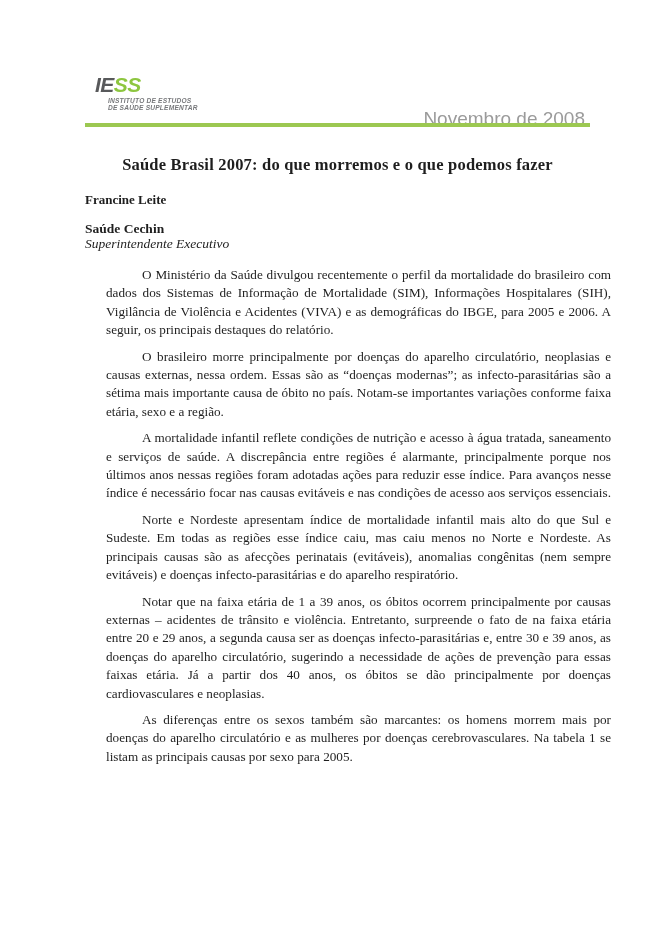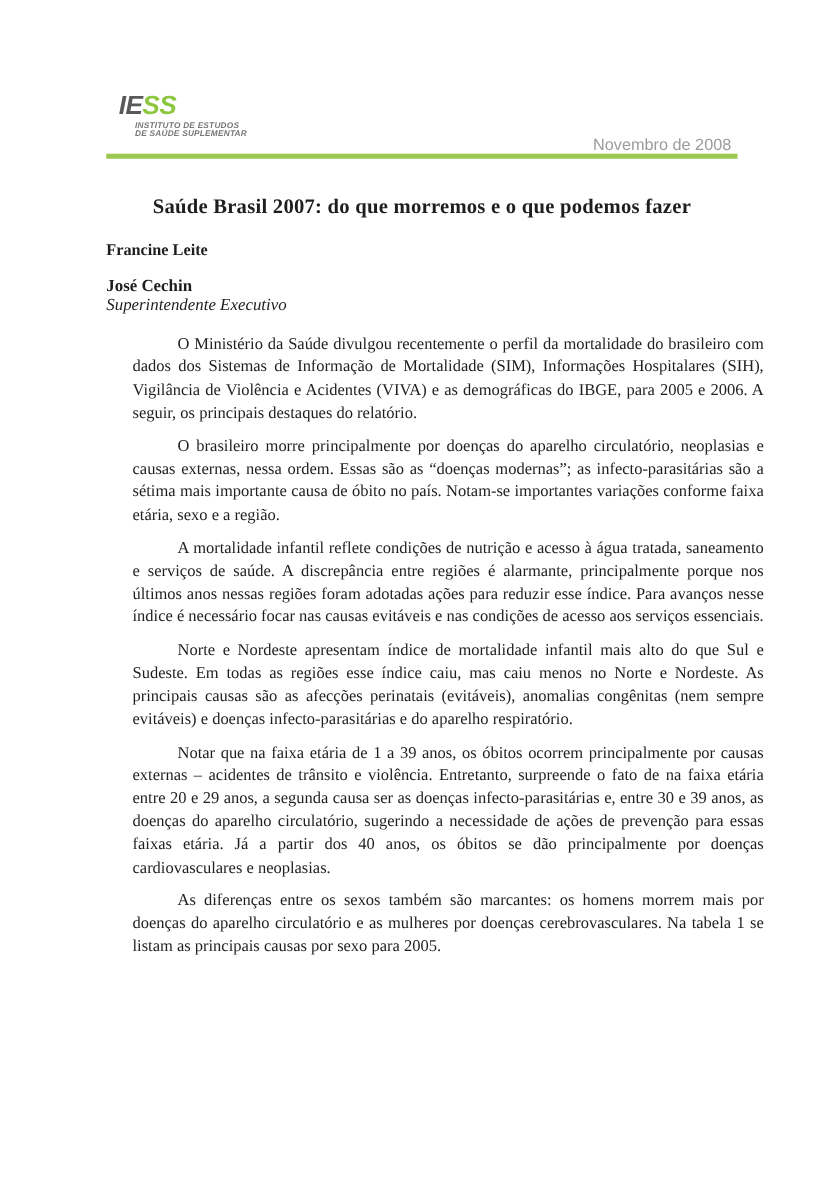--- a/index.html
+++ b/index.html
@@ -17,21 +17,21 @@
   .logo-ie{color:var(--logo-gray,#58595b);}
   .logo-ss{color:var(--logo-green,#8dc63f);}
   .logo-sub{
     margin:4px 0 0 13px;
     font-family:"Liberation Sans",sans-serif;font-weight:bold;font-style:italic;
     font-size:6.6px;line-height:6.6px;color:#76777a;letter-spacing:0.2px;
     white-space:nowrap;
   }
   .date{
     position:absolute;top:108px;right:82px;
-    font-family:"Liberation Sans",sans-serif;font-size:13px;
+    font-family:"Liberation Sans",sans-serif;font-size:19px;
     color:var(--date-gray,#9b9b9b);
   }
   .rule{position:absolute;left:85px;width:505px;background:var(--brand-green,#9cc851);}
   .rule-header{top:123px;height:4px;}
   .rule-footer{top:826px;height:2px;}
   
   .title{
     position:absolute;top:155px;left:85px;width:505px;margin:0;
     text-align:center;font-size:16.5px;font-weight:bold;letter-spacing:0.2px;
   }
@@ -74,21 +74,21 @@
 
   <div class="date">Novembro de 2008</div>
 
   <div class="rule rule-header"></div>
 
   <h1 class="title">Saúde Brasil 2007: do que morremos e o que podemos fazer</h1>
 
   <div class="author">Francine Leite</div>
 
   <div class="signatory">
-    <div class="sig-name">José Cechin</div>
+    <div class="sig-name">Saúde Cechin</div>
     <div class="sig-role">Superintendente Executivo</div>
   </div>
 
   <div class="body">
     <p>O Ministério da Saúde divulgou recentemente o perfil da mortalidade do brasileiro com dados dos Sistemas de Informação de Mortalidade (SIM), Informações Hospitalares (SIH), Vigilância de Violência e Acidentes (VIVA) e as demográficas do IBGE, para 2005 e 2006. A seguir, os principais destaques do relatório.</p>
     <p>O brasileiro morre principalmente por doenças do aparelho circulatório, neoplasias e causas externas, nessa ordem. Essas são as “doenças modernas”; as infecto-parasitárias são a sétima mais importante causa de óbito no país. Notam-se importantes variações conforme faixa etária, sexo e a região.</p>
     <p>A mortalidade infantil reflete condições de nutrição e acesso à água tratada, saneamento e serviços de saúde. A discrepância entre regiões é alarmante, principalmente porque nos últimos anos nessas regiões foram adotadas ações para reduzir esse índice. Para avanços nesse índice é necessário focar nas causas evitáveis e nas condições de acesso aos serviços essenciais.</p>
     <p>Norte e Nordeste apresentam índice de mortalidade infantil mais alto do que Sul e Sudeste. Em todas as regiões esse índice caiu, mas caiu menos no Norte e Nordeste. As principais causas são as afecções perinatais (evitáveis), anomalias congênitas (nem sempre evitáveis) e doenças infecto-parasitárias e do aparelho respiratório.</p>
     <p>Notar que na faixa etária de 1 a 39 anos, os óbitos ocorrem principalmente por causas externas – acidentes de trânsito e violência. Entretanto, surpreende o fato de na faixa etária entre 20 e 29 anos, a segunda causa ser as doenças infecto-parasitárias e, entre 30 e 39 anos, as doenças do aparelho circulatório, sugerindo a necessidade de ações de prevenção para essas faixas etária. Já a partir dos 40 anos, os óbitos se dão principalmente por doenças cardiovasculares e neoplasias.</p>
     <p>As diferenças entre os sexos também são marcantes: os homens morrem mais por doenças do aparelho circulatório e as mulheres por doenças cerebrovasculares. Na tabela 1 se listam as principais causas por sexo para 2005.</p>

